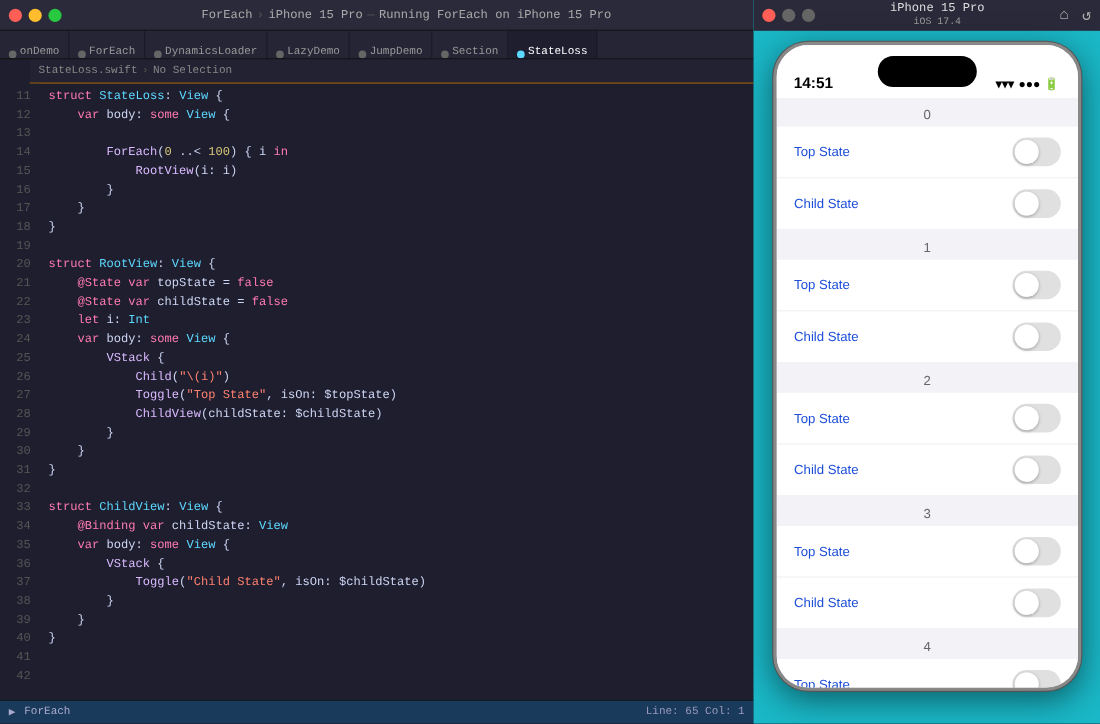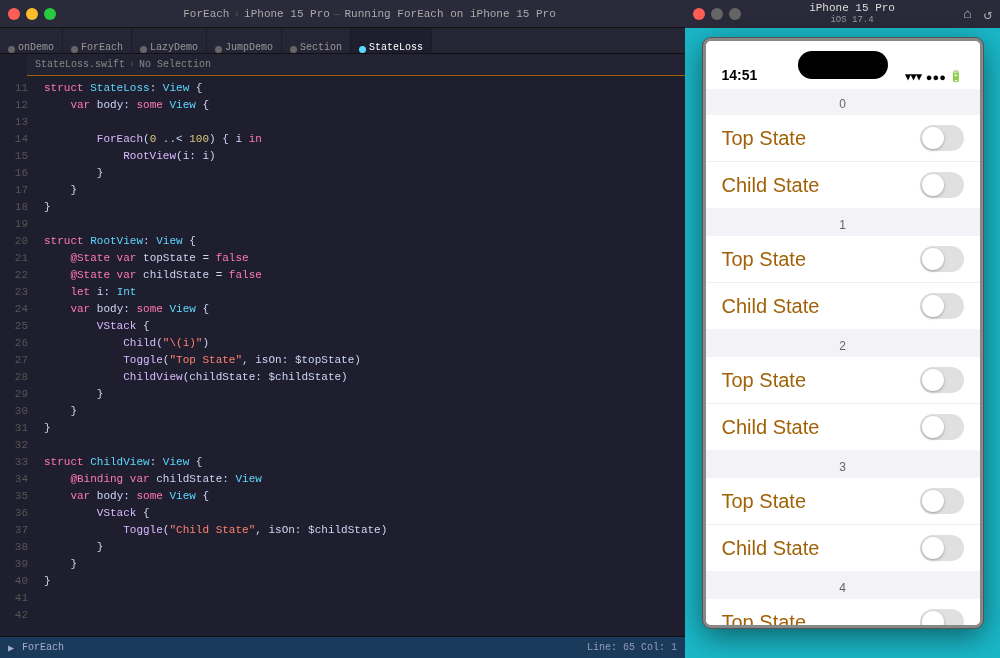--- a/index.html
+++ b/index.html
@@ -184,21 +184,21 @@
       line-height: 1.2;
     }
     #sim-titlebar-text .device-name { font-size: 11px; color: #ddd; }
     #sim-titlebar-text .ios-ver     { font-size: 9px; color: #999; }
 
     
     #iphone-frame {
       width: 280px;
       height: 590px;
       background: #f0f0f0;
-      border-radius: 8px;
+      border-radius: 32px;
       margin-top: 10px;
       border: 3px solid #888;
       display: flex;
       flex-direction: column;
       overflow: hidden;
       position: relative;
       box-shadow: 0 0 0 1px #555, 0 8px 30px rgba(0,0,0,0.5);
     }
 
     
@@ -260,22 +260,22 @@
     .toggle-row {
       display: flex;
       align-items: center;
       padding: 10px 16px;
       border-bottom: 1px solid #f0f0f0;
       gap: 0;
     }
     .toggle-row:last-child { border-bottom: none; }
     .toggle-label {
       flex: 1;
-      font-size: 20px;
-      color: #a16207;
+      font-size: 12px;
+      color: #1d4ed8;
     }
     
     .ios-toggle {
       width: 44px;
       height: 26px;
       border-radius: 13px;
       background: #e0e0e0;
       position: relative;
       flex-shrink: 0;
     }
@@ -310,20 +310,24 @@
   </div>
 
   <div id="tab-bar">
     <div class="tab">
       <span class="tab-dot"></span>
       <span>onDemo</span>
     </div>
     <div class="tab">
       <span class="tab-dot"></span>
       <span>ForEach</span>
+    </div>
+    <div class="tab">
+      <span class="tab-dot"></span>
+      <span>DynamicsLoader</span>
     </div>
     <div class="tab">
       <span class="tab-dot"></span>
       <span>LazyDemo</span>
     </div>
     <div class="tab">
       <span class="tab-dot"></span>
       <span>JumpDemo</span>
     </div>
     <div class="tab">

